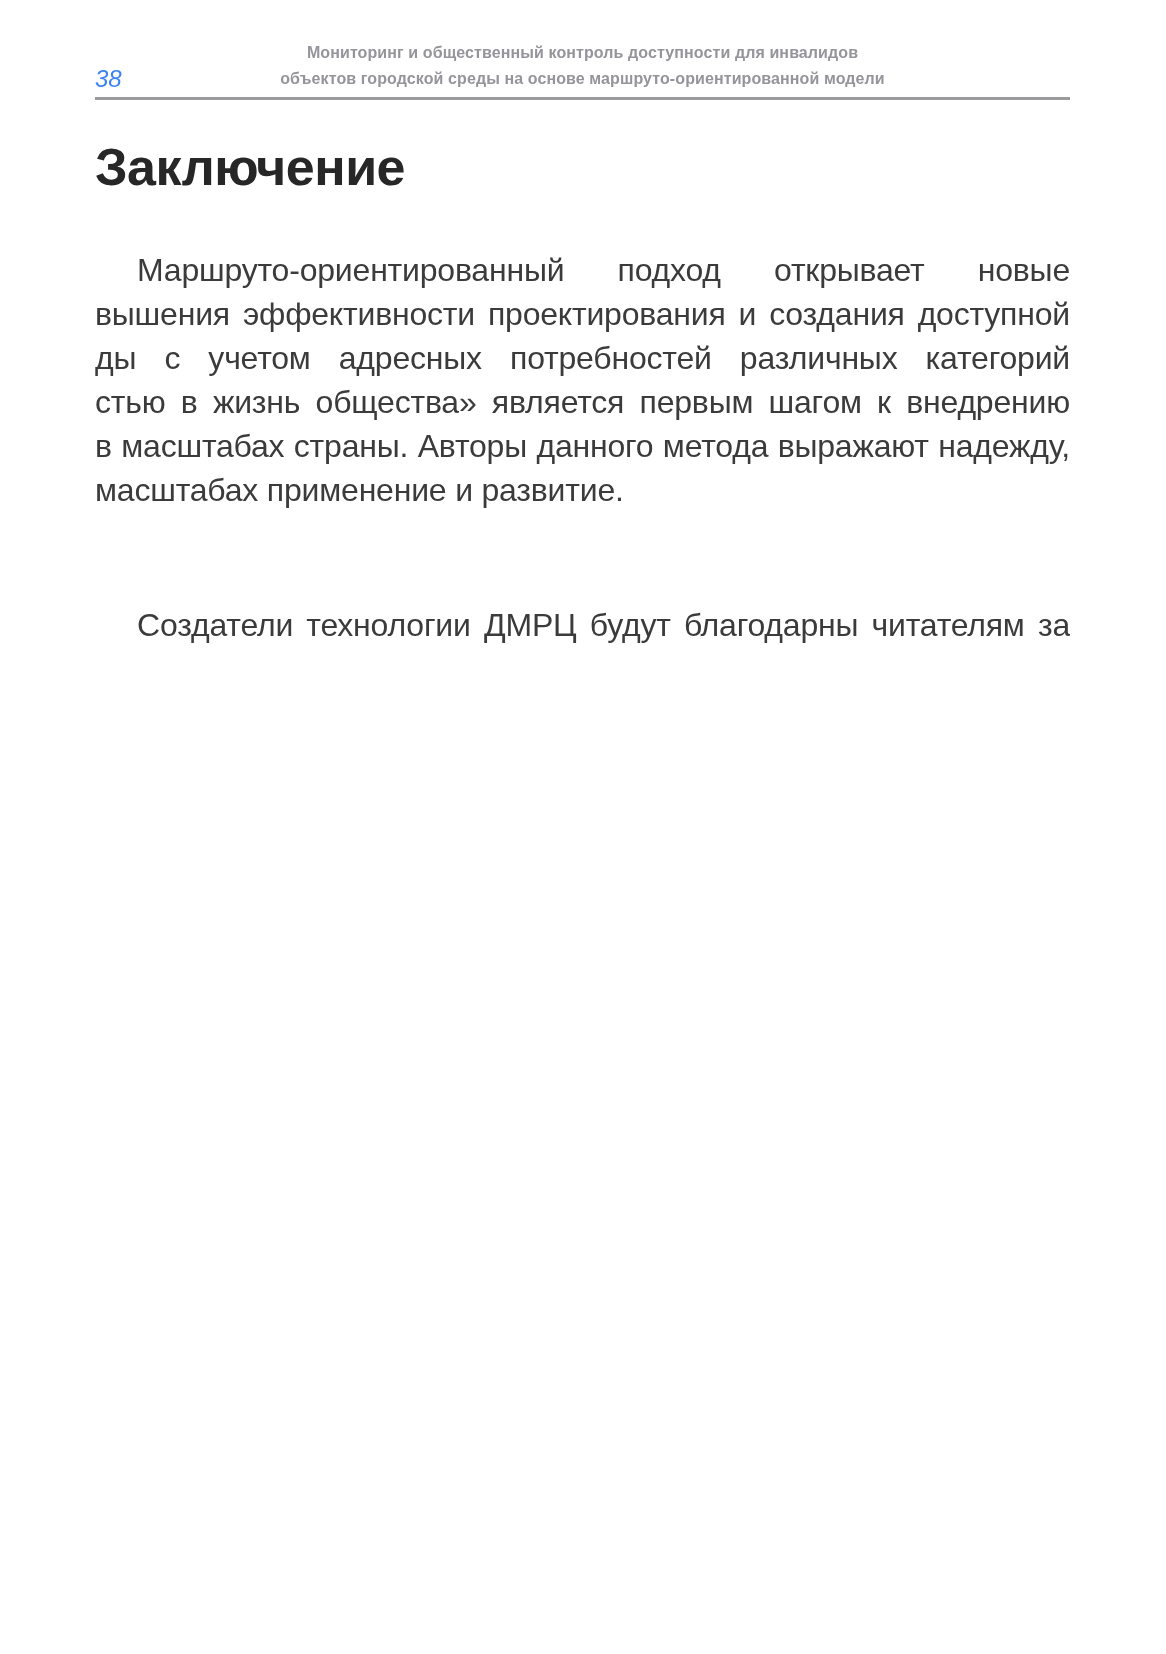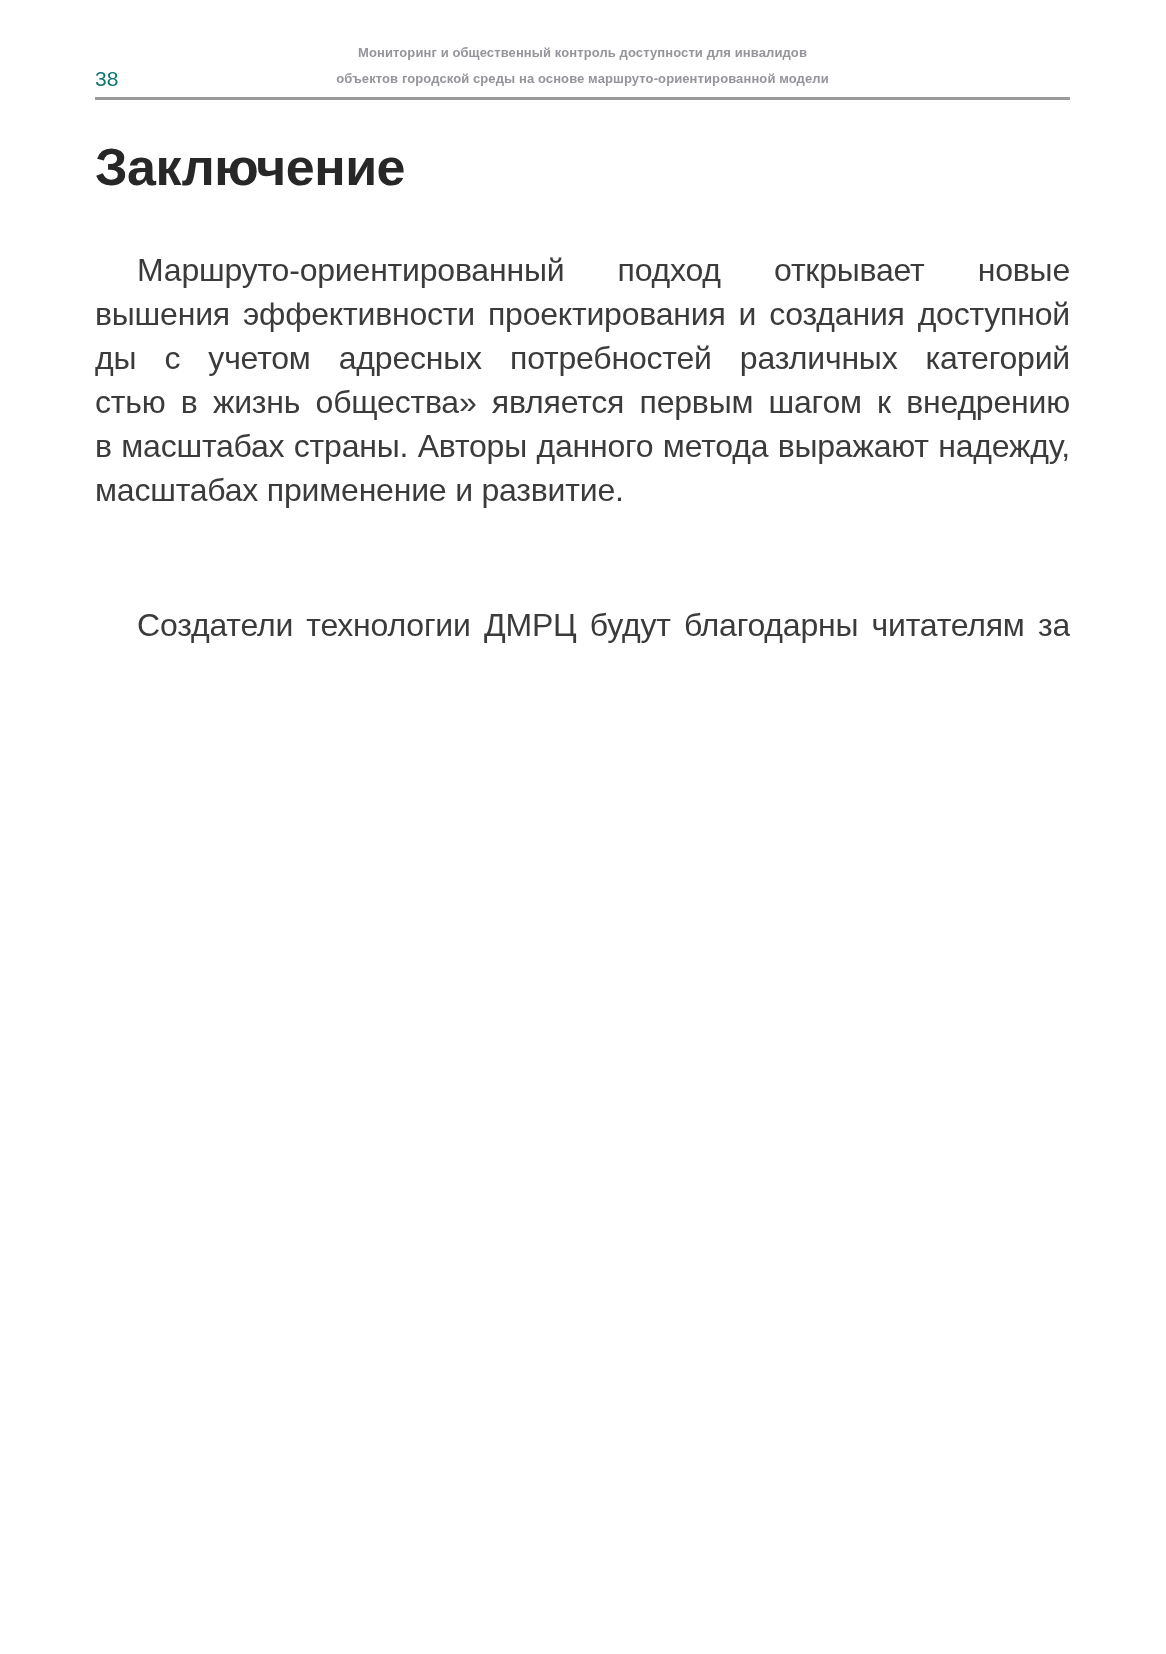--- a/index.html
+++ b/index.html
@@ -12,31 +12,32 @@
     width: 1166px;
     height: 1654px;
     background: #ffffff;
     font-family: "Liberation Sans", sans-serif;
     overflow: hidden;
   }
   .page-number {
     position: absolute;
     left: 95px;
     top: 66px;
-    font-size: 21px;
+    font-size: 24px;
     line-height: 25px;
-    color: #0f766e;
+    color: #3b82f6;
+    font-style: italic;
   }
   .running-header {
     position: absolute;
     left: 95px;
     top: 40px;
     width: 975px;
     text-align: center;
-    font-size: 13px;
+    font-size: 16px;
     line-height: 26px;
     font-weight: 600;
     color: #94949a;
     letter-spacing: 0.1px;
   }
   .header-rule {
     position: absolute;
     left: 95px;
     top: 97px;
     width: 975px;

